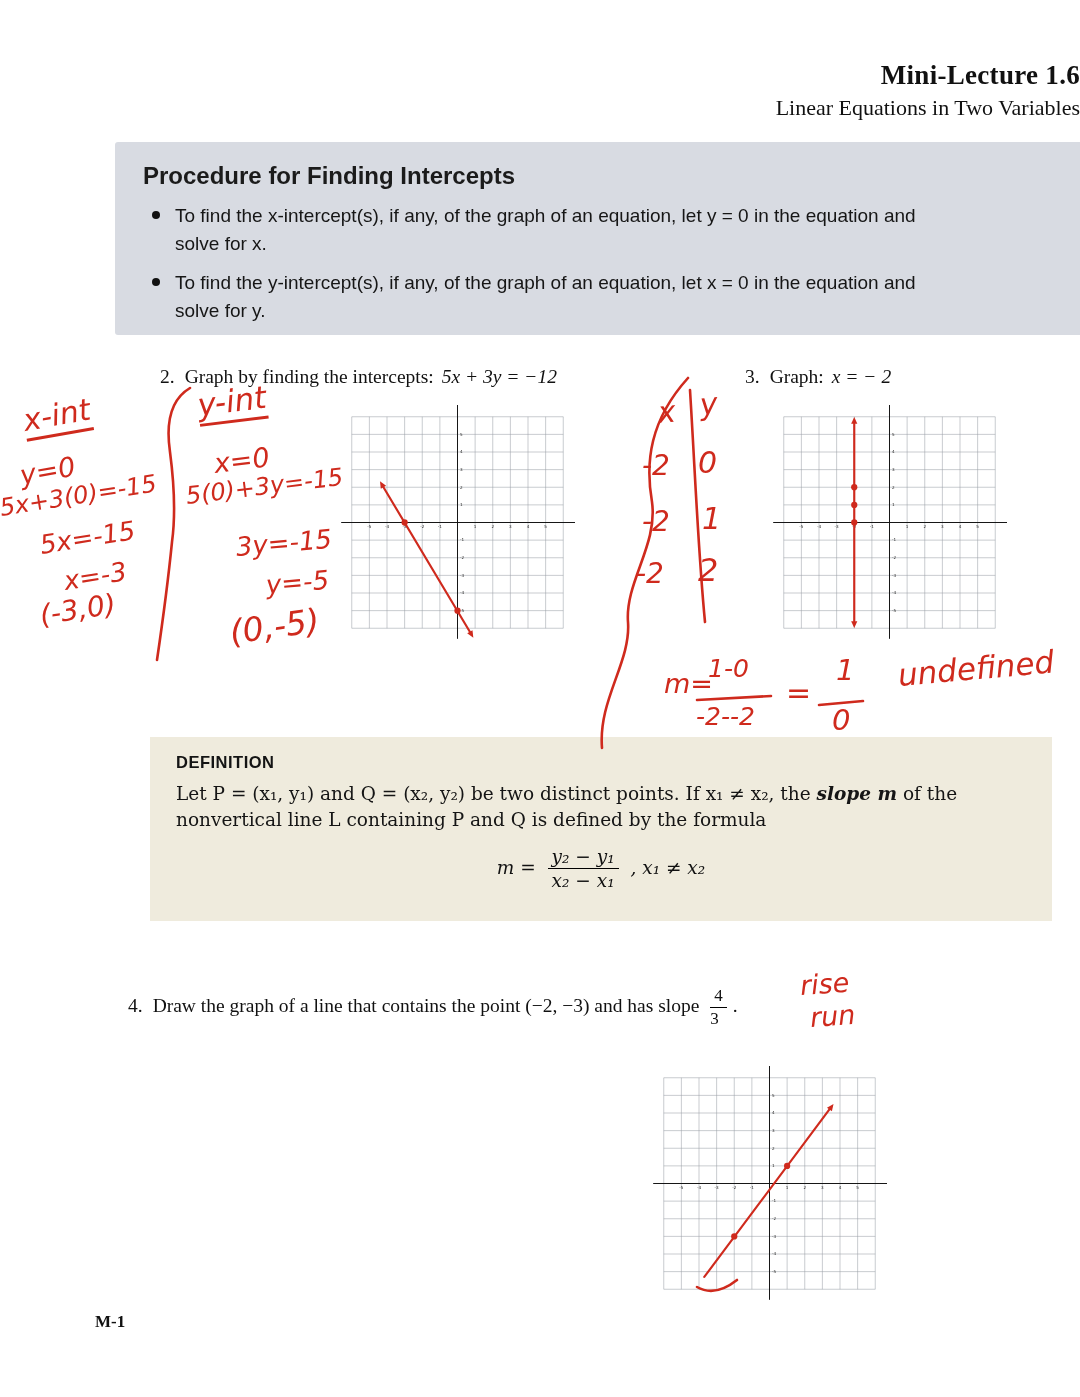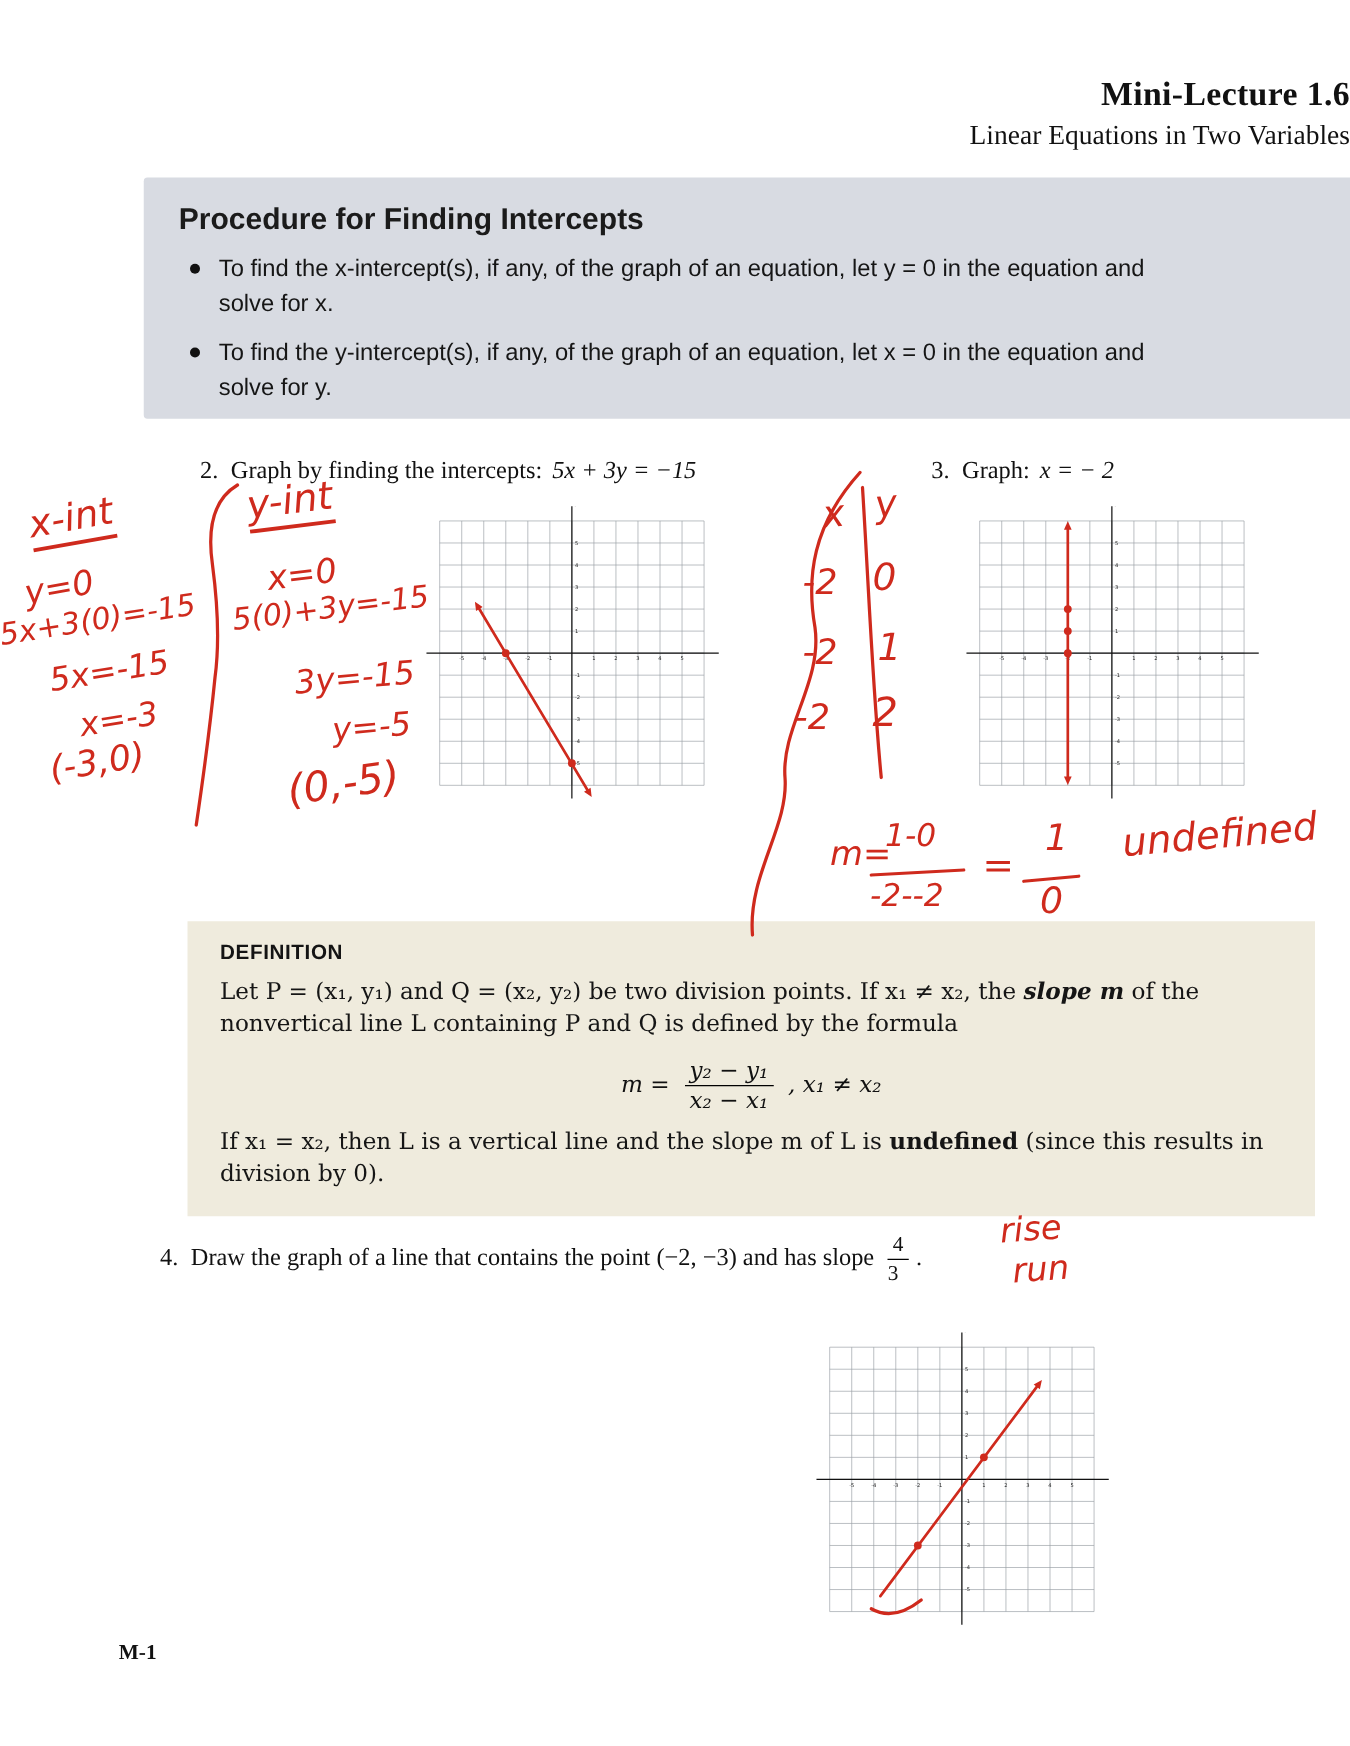--- a/index.html
+++ b/index.html
@@ -59,21 +59,21 @@
 
   <section class="proc">
     <h2>Procedure for Finding Intercepts</h2>
     <ul>
       <li>To find the x-intercept(s), if any, of the graph of an equation, let y = 0 in the equation and solve for x.</li>
       <li>To find the y-intercept(s), if any, of the graph of an equation, let x = 0 in the equation and solve for y.</li>
     </ul>
   </section>
 
   <div class="prob" style="left:160px;top:366px">
-    <span class="lbl">2.</span><span>Graph by finding the intercepts:</span><span class="eq">5x + 3y = −15</span>
+    <span class="lbl">2.</span><span>Graph by finding the intercepts:</span><span class="eq">5x + 3y = −12</span>
   </div>
 
   <div class="prob" style="left:745px;top:366px">
     <span class="lbl">3.</span><span>Graph:</span><span class="eq">x = − 2</span>
   </div>
 
   <div class="graph" style="left:340px;top:405px">
       <svg viewBox="0 0 240 240">
         <path d="M12 228L12 12M12 228L228 228M30 228L30 12M12 210L228 210M48 228L48 12M12 192L228 192M66 228L66 12M12 174L228 174M84 228L84 12M12 156L228 156M102 228L102 12M12 138L228 138M120 228L120 12M12 120L228 120M138 228L138 12M12 102L228 102M156 228L156 12M12 84L228 84M174 228L174 12M12 66L228 66M192 228L192 12M12 48L228 48M210 228L210 12M12 30L228 30M228 228L228 12M12 12L228 12" stroke="#9aa0a6" stroke-width="0.55" fill="none"></path>
         <path d="M1.2000000000000028 120L242.39999999999998 120M120 238.8L120 -2.3999999999999915" stroke="#111" stroke-width="1" fill="none"></path>
@@ -205,27 +205,26 @@
   <span class="hw" style="left:664px;top:670px;font-size:27px">m=</span>
   <span class="hw" style="left:708px;top:656px;font-size:25px">1-0</span>
   <span class="hw" style="left:696px;top:704px;font-size:25px">-2--2</span>
   <span class="hw" style="left:786px;top:678px;font-size:30px">=</span>
   <span class="hw" style="left:836px;top:656px;font-size:29px">1</span>
   <span class="hw" style="left:832px;top:706px;font-size:29px">0</span>
   <span class="hw" style="left:898px;top:660px;font-size:31px;transform:rotate(-5deg)">undefined</span>
 
   <section class="def">
     <h2>DEFINITION</h2>
-    <p><span>Let P = (x₁, y₁) and Q = (x₂, y₂) be two division points. If x₁ ≠ x₂, the </span><span class="b it">slope m</span><span> of the nonvertical line L containing P and Q is defined by the formula</span></p>
+    <p><span>Let P = (x₁, y₁) and Q = (x₂, y₂) be two distinct points. If x₁ ≠ x₂, the </span><span class="b it">slope m</span><span> of the nonvertical line L containing P and Q is defined by the formula</span></p>
     <div class="formula">
       <span class="it">m =</span>
       <span class="frac"><span class="num it">y₂ − y₁</span><span class="den it">x₂ − x₁</span></span>
       <span class="it">,   x₁ ≠ x₂</span>
     </div>
-    <p><span>If x₁ = x₂, then L is a vertical line and the slope m of L is </span><span class="b">undefined</span><span> (since this results in division by 0).</span></p>
   </section>
 
   <div class="prob" style="left:128px;top:986px">
     <span class="lbl">4.</span><span>Draw the graph of a line that contains the point (−2, −3) and has slope</span>
     <span class="frac small"><span class="num">4</span><span class="den">3</span></span><span>.</span>
   </div>
   <span class="hw" style="left:800px;top:972px;font-size:27px;transform:rotate(-4deg)">rise</span>
   <span class="hw" style="left:810px;top:1004px;font-size:27px;transform:rotate(-4deg)">run</span>
 
   <svg class="overlay" width="1080" height="1397" viewBox="0 0 1080 1397">

